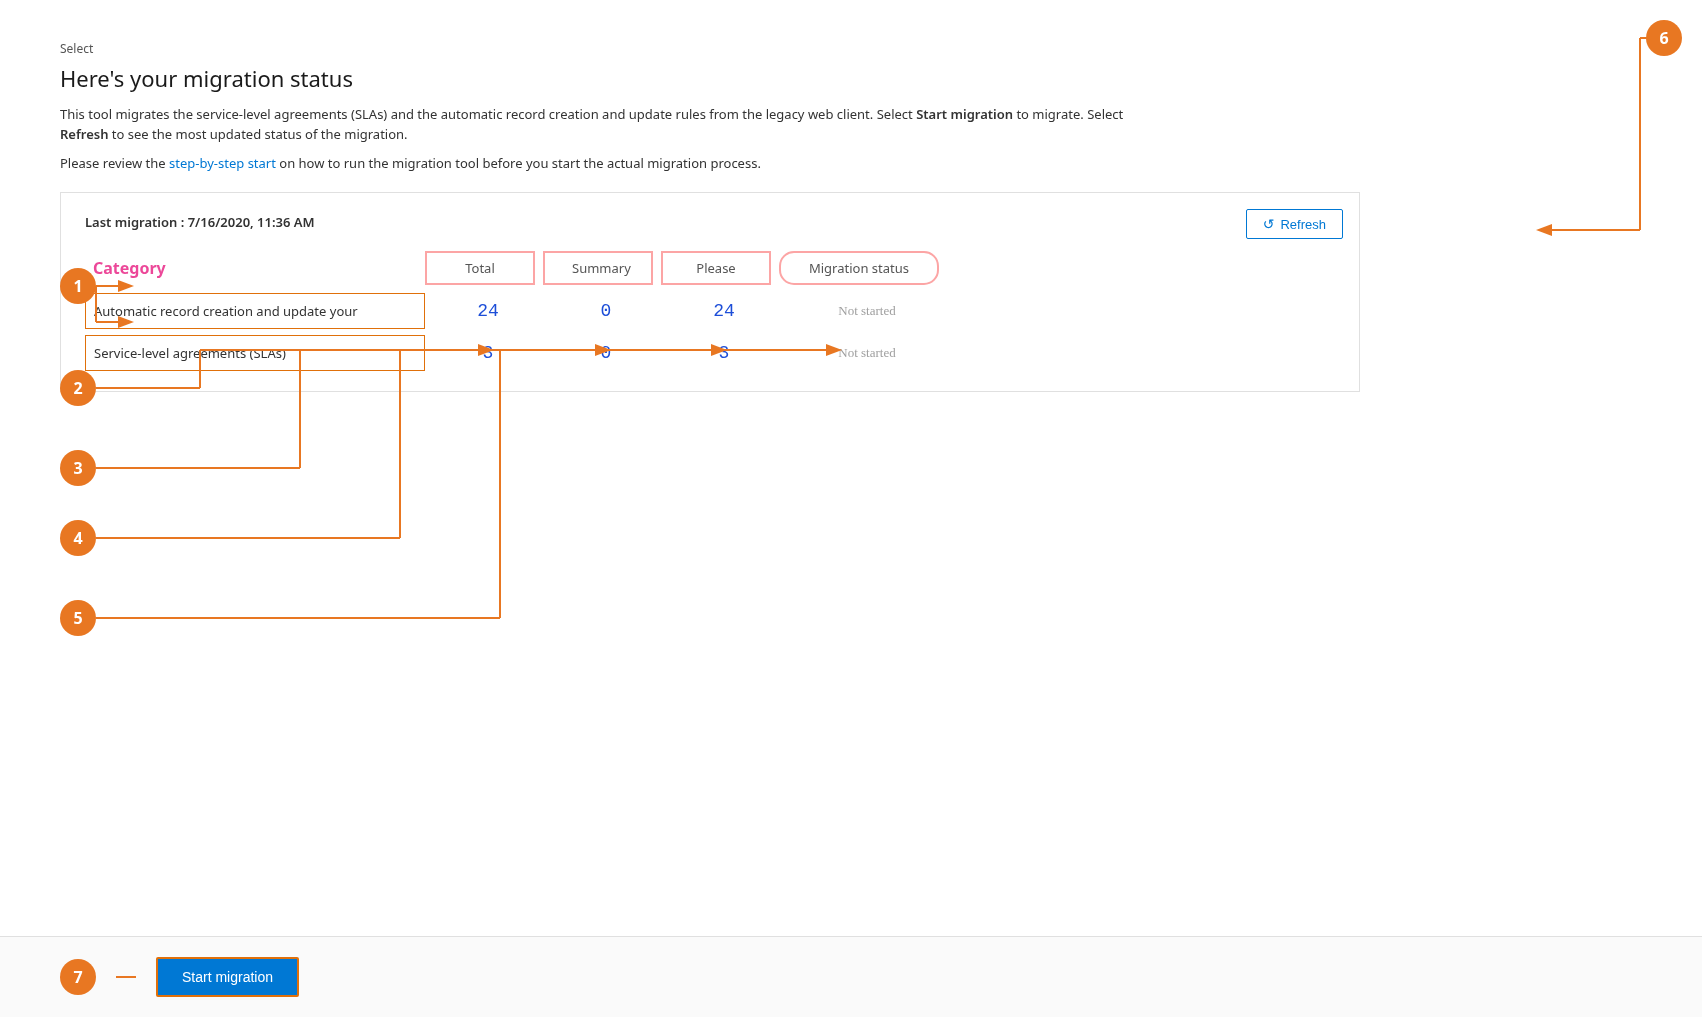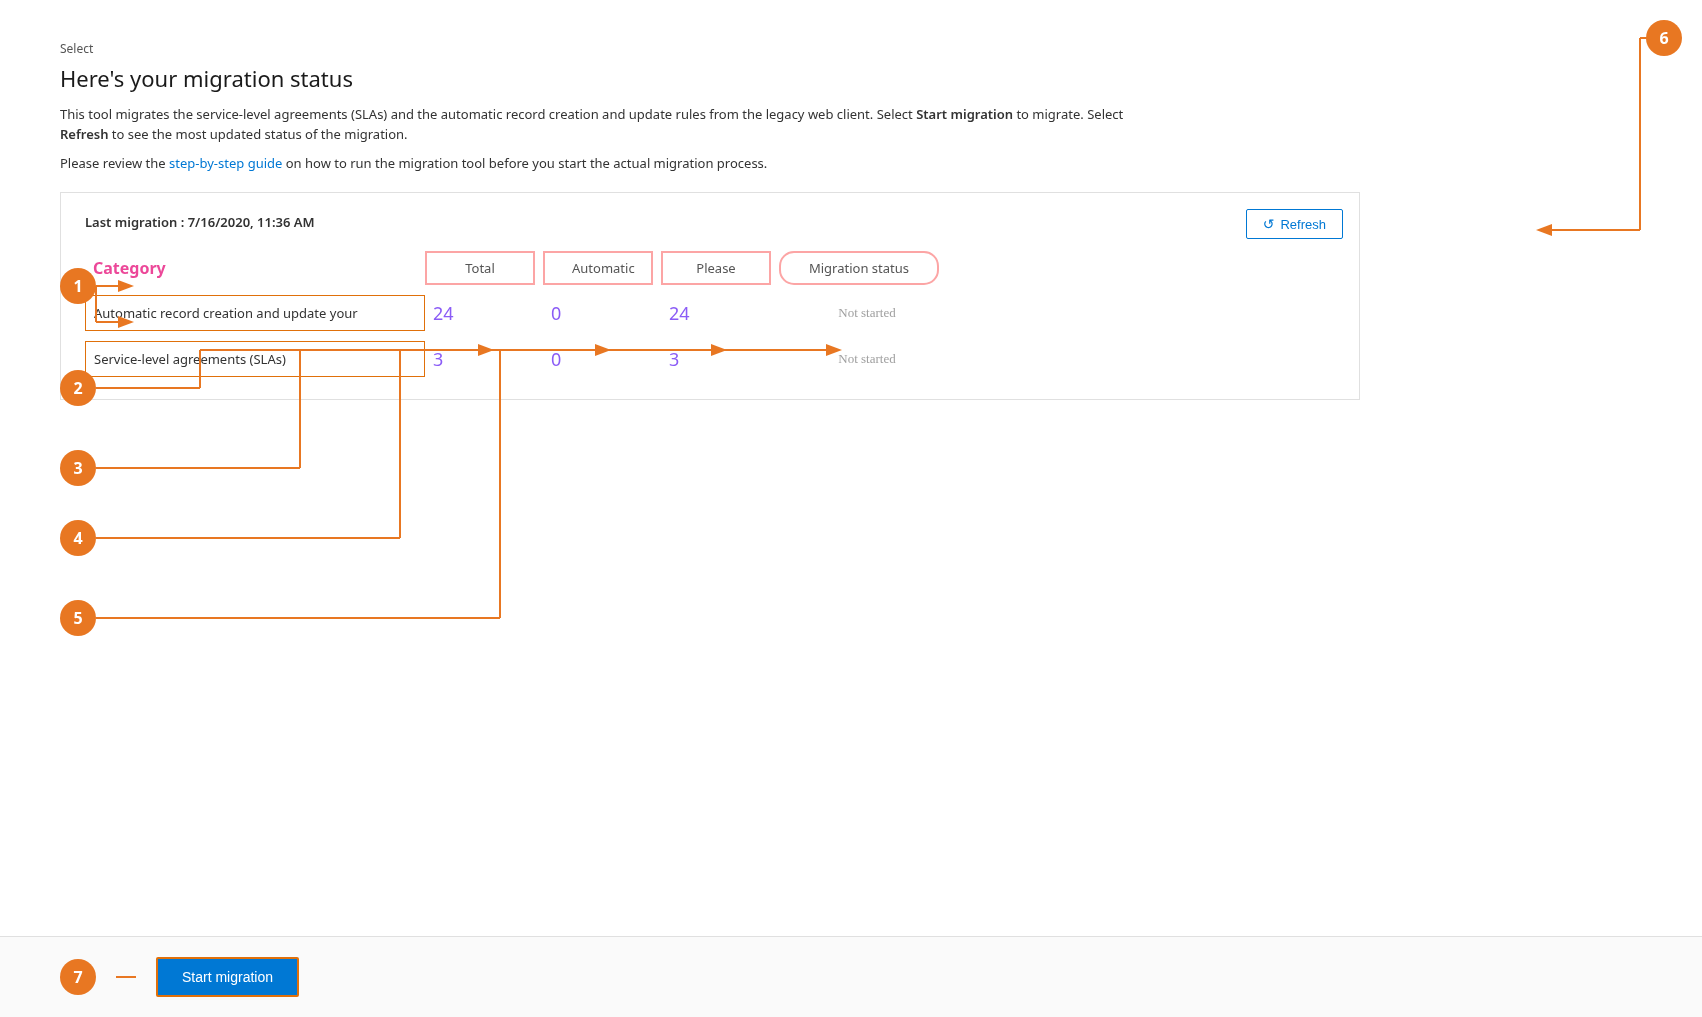--- a/index.html
+++ b/index.html
@@ -177,22 +177,23 @@
       width: 340px;
       padding: 8px;
       font-size: 13px;
       color: #333;
       border: 1px solid #e0700a;
     }
 
     .cell-value {
       padding: 8px 0;
       font-size: 18px;
-      color: #8b5cf6;
-      text-align: left;
+      color: #1d4ed8;
+      text-align: center;
+      font-family: Liberation Mono, monospace;
     }
 
     .cell-total { width: 110px; }
     .cell-migrated { width: 110px; }
     .cell-pending { width: 110px; }
 
     .cell-status {
       width: 160px;
       padding: 8px;
       font-size: 13px;
@@ -210,36 +211,36 @@
 
     <p class="summary-label">Select</p>
 
     <h1 class="page-title">Here's your migration status</h1>
 
     <p class="description-text">
       <span>This tool migrates the service-level agreements (SLAs) and the automatic record creation and update rules from the legacy web client. Select </span><strong>Start migration</strong><span> to migrate. Select </span><strong>Refresh</strong><span> to see the most updated status of the migration.</span>
     </p>
 
     <p class="guide-text">
-      <span>Please review the </span><a href="#">step-by-step guide</a><span> on how to run the migration tool before you start the actual migration process.</span>
+      <span>Please review the </span><a href="#">step-by-step start</a><span> on how to run the migration tool before you start the actual migration process.</span>
     </p>
 
     <div class="migration-panel">
 
       <button class="refresh-button">
         <span class="refresh-icon">↺</span>
         <span>Refresh</span>
       </button>
 
       <div class="last-migration">Last migration : 7/16/2020, 11:36 AM</div>
 
       <div class="headers-row">
         <div class="header-cell-plain">Category</div>
         <div class="header-cell-bordered header-total">Total</div>
-        <div class="header-cell-bordered header-migrated">Automatic</div>
+        <div class="header-cell-bordered header-migrated">Summary</div>
         <div class="header-cell-bordered header-pending">Please</div>
         <div class="header-cell-bordered header-status">Migration status</div>
       </div>
 
       <div class="rows-section">
 
         <div class="data-row">
           <div class="cell-category">Automatic record creation and update your</div>
           <div class="cell-value cell-total">24</div>
           <div class="cell-value cell-migrated">0</div>

